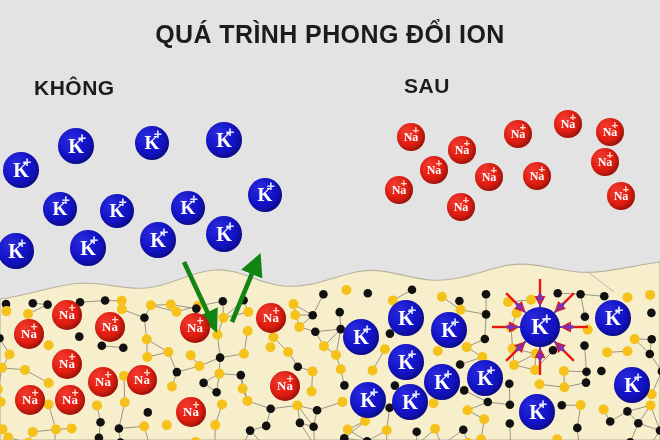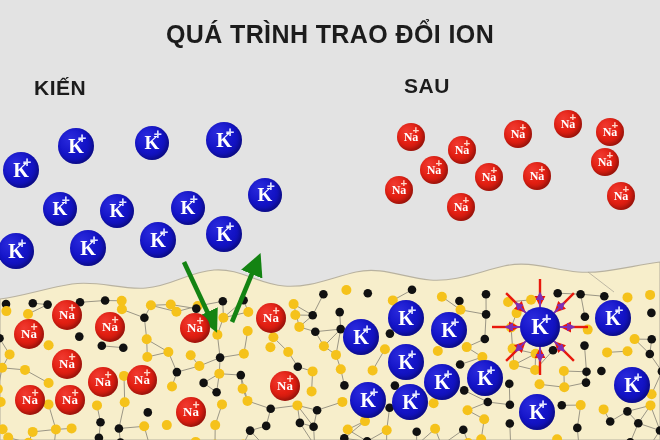--- a/index.html
+++ b/index.html
@@ -664,17 +664,17 @@
         <span class="lbl" style="font-size: 20.16px;">K</span>
         <span class="sup" style="font-size: 14.76px; left: 19.8px; top: 2.52px;">+</span>
       </div>
       <div class="ion ion-k" style="left: 614px; top: 367px; height: 36px; width: 36px;">
         <span class="lbl" style="font-size: 20.16px;">K</span>
         <span class="sup" style="font-size: 14.76px; left: 19.8px; top: 2.52px;">+</span>
       </div>
     </div>
 
 
-  <div class="txt-title">QUÁ TRÌNH TRAO ĐỔI ION</div>
-  <div class="txt-before">KIẾN</div>
+  <div class="txt-title">QUÁ TRÌNH PHONG ĐỔI ION</div>
+  <div class="txt-before">KHÔNG</div>
   <div class="txt-after">SAU</div>
 
 </div>
 
 </body></html>

